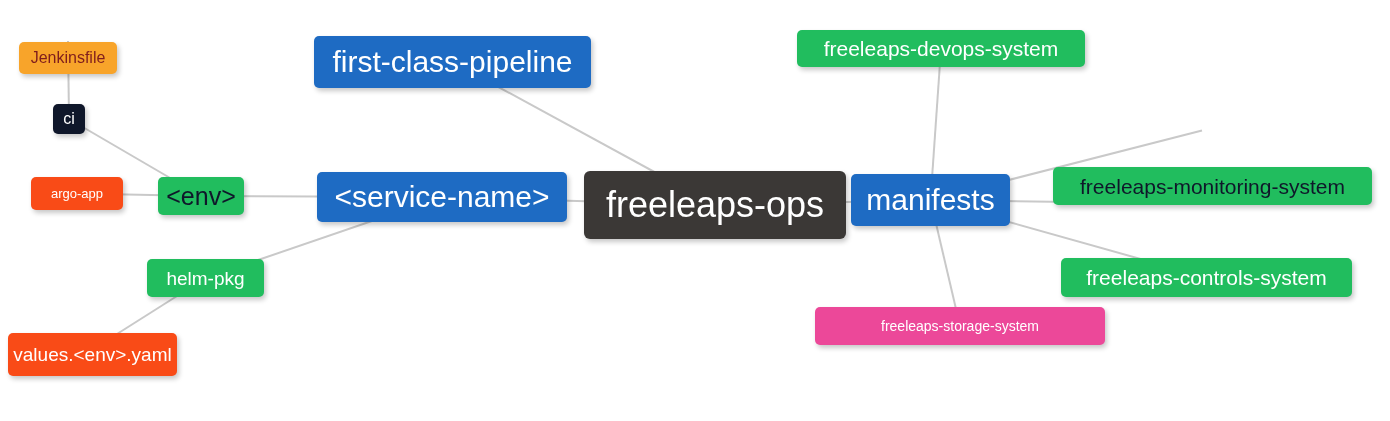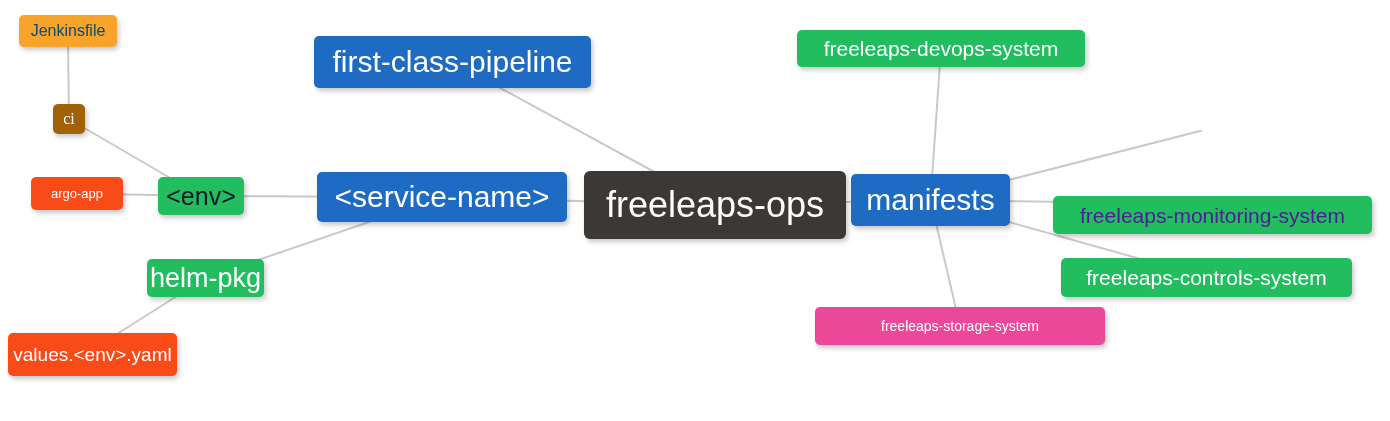--- a/index.html
+++ b/index.html
@@ -61,28 +61,28 @@
       <line x1="452.5" y1="62" x2="715" y2="205" stroke="#c9c9c9" stroke-width="2"></line>
       <line x1="442" y1="197" x2="715" y2="205" stroke="#c9c9c9" stroke-width="2"></line>
       <line x1="715" y1="205" x2="930.5" y2="200" stroke="#c9c9c9" stroke-width="2"></line>
       <line x1="930.5" y1="200" x2="941" y2="48.5" stroke="#c9c9c9" stroke-width="2"></line>
       <line x1="930.5" y1="200" x2="1202" y2="130.5" stroke="#c9c9c9" stroke-width="2"></line>
       <line x1="930.5" y1="200" x2="1212.5" y2="204" stroke="#c9c9c9" stroke-width="2"></line>
       <line x1="930.5" y1="200" x2="1206.5" y2="277.5" stroke="#c9c9c9" stroke-width="2"></line>
       <line x1="930.5" y1="200" x2="960" y2="326" stroke="#c9c9c9" stroke-width="2"></line>
     </svg>
   <div class="node-layer">
-      <div class="node" style="left: 19px; top: 15px; width: 98px; height: 32px; font-size: 16px; background: rgb(248, 164, 42); color: #0c4a6e;">Jenkinsfile</div>
-      <div class="node" style="left: 53px; top: 104px; width: 32px; height: 30px; font-size: 16px; background: #a16207; color: rgb(255, 255, 255); font-family: Liberation Serif, serif;">ci</div>
+      <div class="node" style="left: 19px; top: 42px; width: 98px; height: 32px; font-size: 16px; background: rgb(248, 164, 42); color: #7f1d1d;">Jenkinsfile</div>
+      <div class="node" style="left: 53px; top: 104px; width: 32px; height: 30px; font-size: 16px; background: #0f172a; color: rgb(255, 255, 255);">ci</div>
       <div class="node" style="left: 31px; top: 177px; width: 92px; height: 33px; font-size: 13px; background: rgb(249, 75, 23); color: rgb(255, 255, 255);">argo-app</div>
       <div class="node" style="left: 158px; top: 177px; width: 86px; height: 38px; font-size: 25px; background: rgb(33, 189, 94); color: #0f172a;">&lt;env&gt;</div>
-      <div class="node" style="left: 147px; top: 259px; width: 117px; height: 38px; font-size: 27px; background: rgb(33, 189, 94); color: rgb(255, 255, 255);">helm-pkg</div>
+      <div class="node" style="left: 147px; top: 259px; width: 117px; height: 38px; font-size: 19px; background: rgb(33, 189, 94); color: rgb(255, 255, 255);">helm-pkg</div>
       <div class="node" style="left: 8px; top: 333px; width: 169px; height: 43px; font-size: 19px; background: rgb(249, 75, 23); color: rgb(255, 255, 255);">values.&lt;env&gt;.yaml</div>
       <div class="node" style="left: 314px; top: 36px; width: 277px; height: 52px; font-size: 30px; background: rgb(30, 107, 195); color: rgb(255, 255, 255); text-align: center;">first-class-pipeline</div>
       <div class="node" style="left: 317px; top: 172px; width: 250px; height: 50px; font-size: 30px; background: rgb(30, 107, 195); color: rgb(255, 255, 255);">&lt;service-name&gt;</div>
       <div class="node root" style="left: 584px; top: 171px; width: 262px; height: 68px; font-size: 36px; background: rgb(59, 56, 54); color: rgb(255, 255, 255);">freeleaps-ops</div>
       <div class="node" style="left: 851px; top: 174px; width: 159px; height: 52px; font-size: 30px; background: rgb(30, 107, 195); color: rgb(255, 255, 255);">manifests</div>
       <div class="node" style="left: 797px; top: 30px; width: 288px; height: 37px; font-size: 21px; background: rgb(33, 189, 94); color: rgb(255, 255, 255);">freeleaps-devops-system</div>
-      <div class="node" style="left: 1053px; top: 196px; width: 319px; height: 38px; font-size: 21px; background: rgb(33, 189, 94); color: #4c1d95;">freeleaps-monitoring-system</div>
+      <div class="node" style="left: 1053px; top: 167px; width: 319px; height: 38px; font-size: 21px; background: rgb(33, 189, 94); color: #0f172a;">freeleaps-monitoring-system</div>
       <div class="node" style="left: 1061px; top: 258px; width: 291px; height: 39px; font-size: 21px; background: rgb(33, 189, 94); color: rgb(255, 255, 255);">freeleaps-controls-system</div>
       <div class="node" style="left: 815px; top: 307px; width: 290px; height: 38px; font-size: 14px; background: #ec4899; color: rgb(255, 255, 255);">freeleaps-storage-system</div>
     </div>
 </div>
 
 </body></html>

